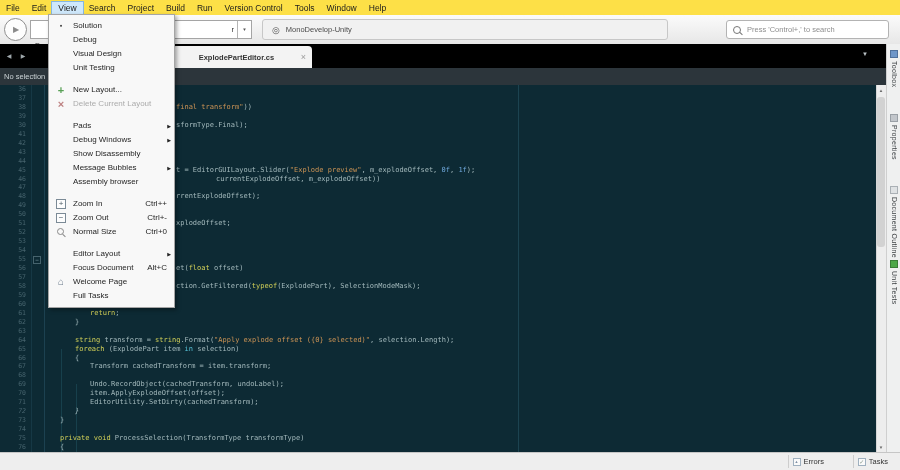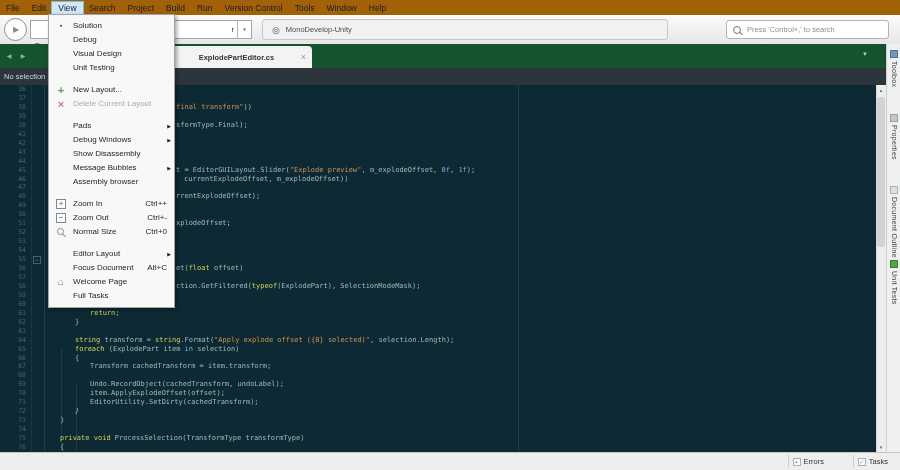--- a/index.html
+++ b/index.html
@@ -1,21 +1,21 @@
 <!DOCTYPE html>
 <html><head>
 <meta charset="utf-8">
 <style>
   html,body{margin:0;padding:0;}
   body{width:900px;height:470px;position:relative;overflow:hidden;
        font-family:"Liberation Sans",sans-serif;background:#e9e9e9;-webkit-font-smoothing:antialiased;}
   .abs{position:absolute;}
 
   
-  #menubar{left:0;top:0;width:900px;height:15px;background:#a16207;border-bottom:1px solid #e0e0e0;
+  #menubar{left:0;top:0;width:900px;height:15px;background:#fde047;border-bottom:1px solid #e0e0e0;
            font-size:8.5px;color:#1b1b1b;display:flex;align-items:center;}
   .mb-item{padding:1px 6px;cursor:default;}
   .mb-item.active{background:#cfe8fb;outline:1px solid #84b7e2;}
 
   
   #toolbar{left:0;top:15px;width:900px;height:29px;background:linear-gradient(#fbfbfb,#e7e7e7);
            border-bottom:1px solid #9b9b9b;}
   #run-button{left:4px;top:3px;width:21px;height:21px;border:1px solid #8f8f8f;border-radius:50%;
               background:#fdfdfd;display:flex;align-items:center;justify-content:center;}
   #run-button::before{content:"▶";font-size:8px;color:#8a8a8a;margin-left:1px;}
@@ -33,21 +33,21 @@
   #search-box{left:726px;top:5px;width:161px;height:17px;background:#fff;border:1px solid #b3b3b3;
               border-radius:3px;display:flex;align-items:center;}
   .lens{width:6px;height:6px;border:1px solid #777;border-radius:50%;position:relative;margin:0 4px 0 6px;flex:none;}
   .lens::after{content:"";position:absolute;width:4px;height:1px;background:#777;right:-3px;bottom:-1px;
                transform:rotate(45deg);}
   #search-input{border:0;outline:0;flex:1;font-size:7.5px;color:#444;font-family:"Liberation Sans",sans-serif;
                 background:transparent;min-width:0;}
   #search-input::placeholder{color:#8e8e8e;}
 
   
-  #tabstrip{left:0;top:44px;width:886px;height:24px;background:#14532d;}
+  #tabstrip{left:0;top:44px;width:886px;height:24px;background:#000000;}
   .nav-arrow{top:5px;width:12px;height:12px;color:#9fa8ac;font-size:6px;display:flex;align-items:center;justify-content:center;}
   #nav-back{left:3px;} #nav-fwd{left:17px;}
   #doc-tab{left:172px;top:2px;width:140px;height:22px;background:#f3f3f3;border-radius:4px 4px 0 0;
            display:flex;align-items:center;font-size:7.5px;color:#333;}
   #doc-tab .tab-label{flex:1;text-align:center;font-weight:bold;}
   #tab-close{color:#9a9a9a;font-size:9px;margin-right:6px;}
   #tab-overflow{left:862px;top:7px;color:#b9c1c5;font-size:6px;}
 
   
   #breadcrumb{left:0;top:68px;width:886px;height:17px;background:#2c353b;color:#ccd3d6;font-size:7.5px;
@@ -178,21 +178,21 @@
       <div class="cl" style="top: 0px;"><span class="ln">36</span></div>
       <div class="cl" style="top: 8.95px;"><span class="ln">37</span></div>
       <div class="cl" style="top: 17.9px;"><span class="ln">38</span><span class="frag" style="left: 176px;"><span class="c-s">final transform"</span><span class="c-d">))</span></span></div>
       <div class="cl" style="top: 26.85px;"><span class="ln">39</span></div>
       <div class="cl" style="top: 35.8px;"><span class="ln">30</span><span class="frag" style="left: 176px;"><span class="c-d">sformType.Final);</span></span></div>
       <div class="cl" style="top: 44.75px; padding-left: 31px;"><span class="ln">41</span></div>
       <div class="cl" style="top: 53.7px;"><span class="ln">42</span></div>
       <div class="cl" style="top: 62.65px;"><span class="ln">43</span></div>
       <div class="cl" style="top: 71.6px;"><span class="ln">44</span></div>
       <div class="cl" style="top: 80.55px;"><span class="ln">45</span><span class="frag" style="left: 176px;"><span class="c-d">t = EditorGUILayout.Slider(</span><span class="c-s">"Explode preview"</span><span class="c-d">, m_explodeOffset, </span><span class="c-n">0f</span><span class="c-d">, </span><span class="c-n">1f</span><span class="c-d">);</span></span></div>
-      <div class="cl" style="top: 89.5px; text-decoration: underline;"><span class="ln">46</span><span class="frag" style="left: 160px; padding-left: 24px;"><span class="c-d">currentExplodeOffset, m_explodeOffset))</span></span></div>
+      <div class="cl" style="top: 89.5px; text-decoration: underline;"><span class="ln">46</span><span class="frag" style="left: 192px; padding-left: 24px;"><span class="c-d">currentExplodeOffset, m_explodeOffset))</span></span></div>
       <div class="cl" style="top: 98.45px;"><span class="ln">47</span></div>
       <div class="cl" style="top: 107.4px;"><span class="ln">48</span><span class="frag" style="left: 176px;"><span class="c-d">rrentExplodeOffset);</span></span></div>
       <div class="cl" style="top: 116.35px;"><span class="ln">49</span></div>
       <div class="cl" style="top: 125.3px;"><span class="ln">50</span></div>
       <div class="cl" style="top: 134.25px;"><span class="ln">51</span><span class="frag" style="left: 176px;"><span class="c-d">xplodeOffset;</span></span></div>
       <div class="cl" style="top: 143.2px;"><span class="ln">52</span></div>
       <div class="cl" style="top: 152.15px;"><span class="ln">53</span></div>
       <div class="cl" style="top: 161.1px;"><span class="ln">54</span></div>
       <div class="cl" style="top: 170.05px;"><span class="ln">55</span><span class="fold">−</span></div>
       <div class="cl" style="top: 179px;"><span class="ln">56</span><span class="frag" style="left: 176px;"><span class="c-d">et(</span><span class="c-k">float</span><span class="c-d"> offset)</span></span></div>

